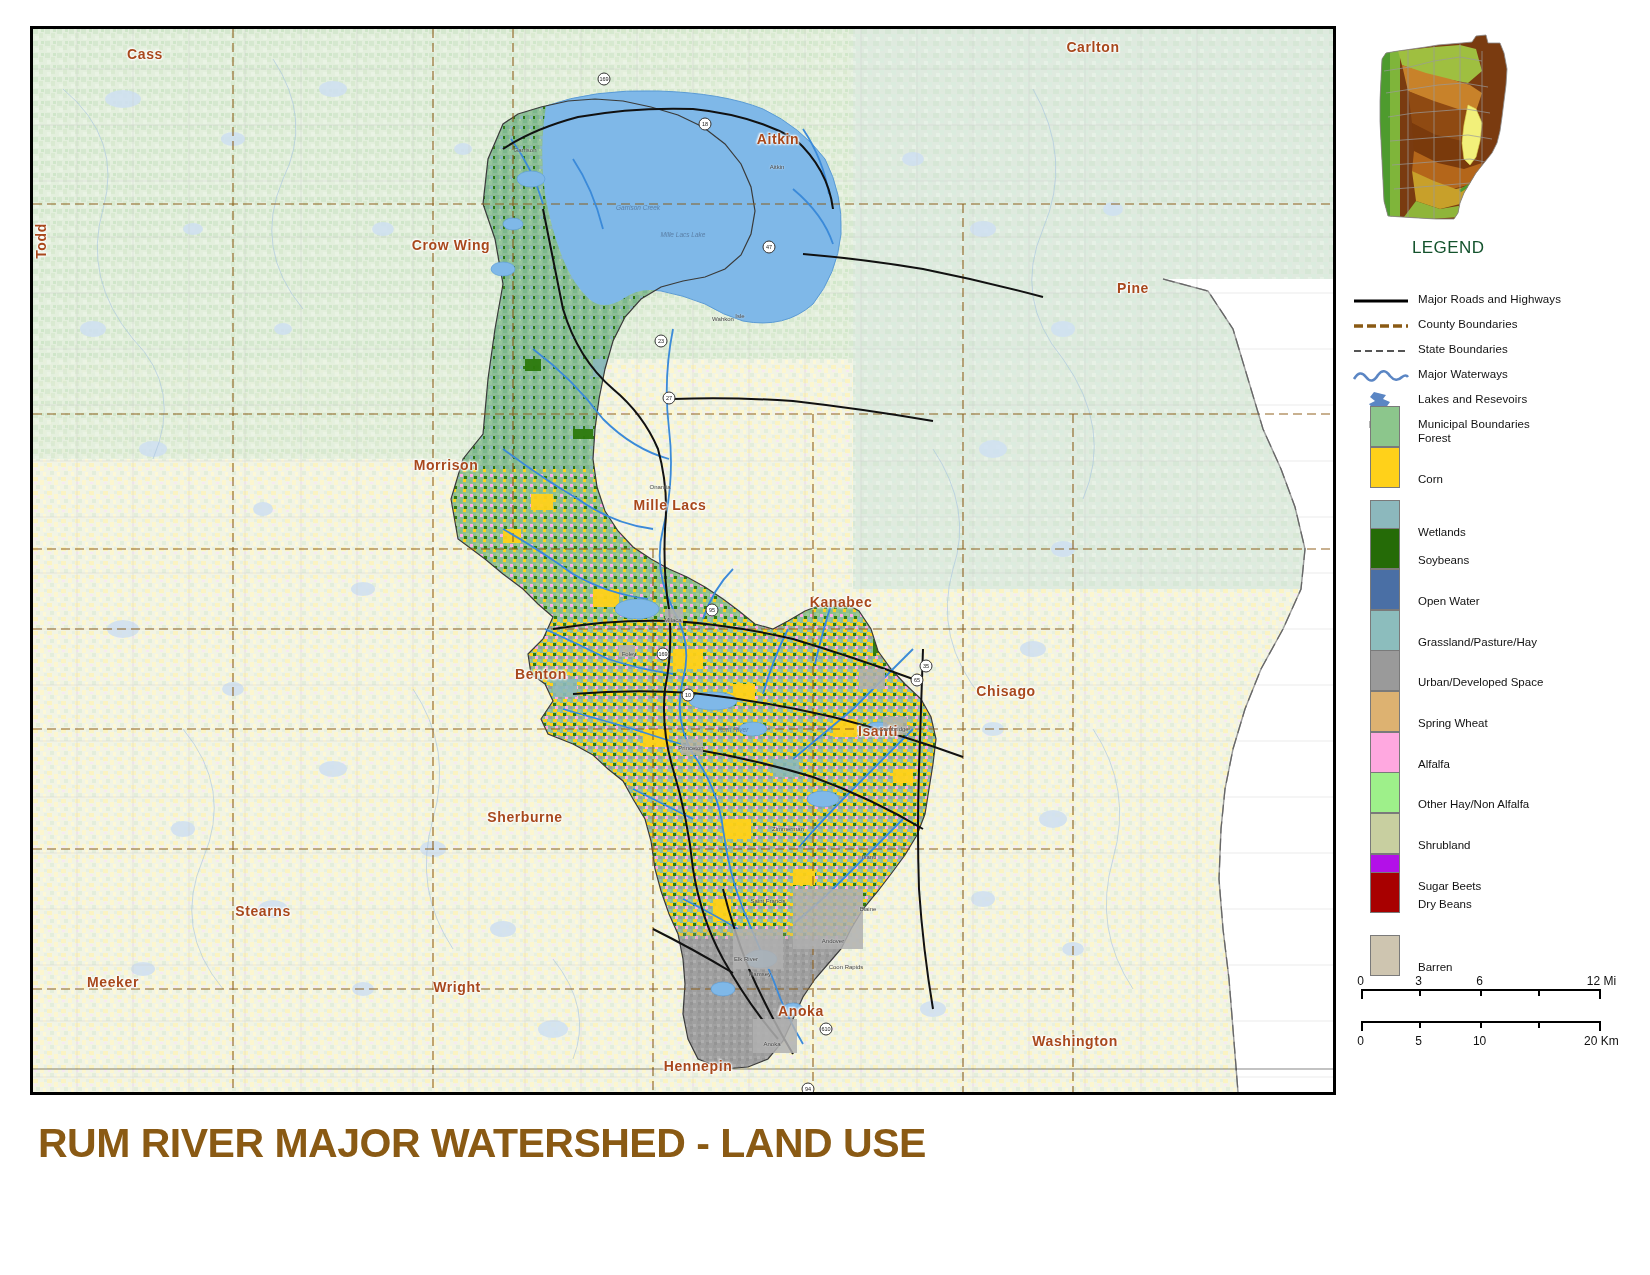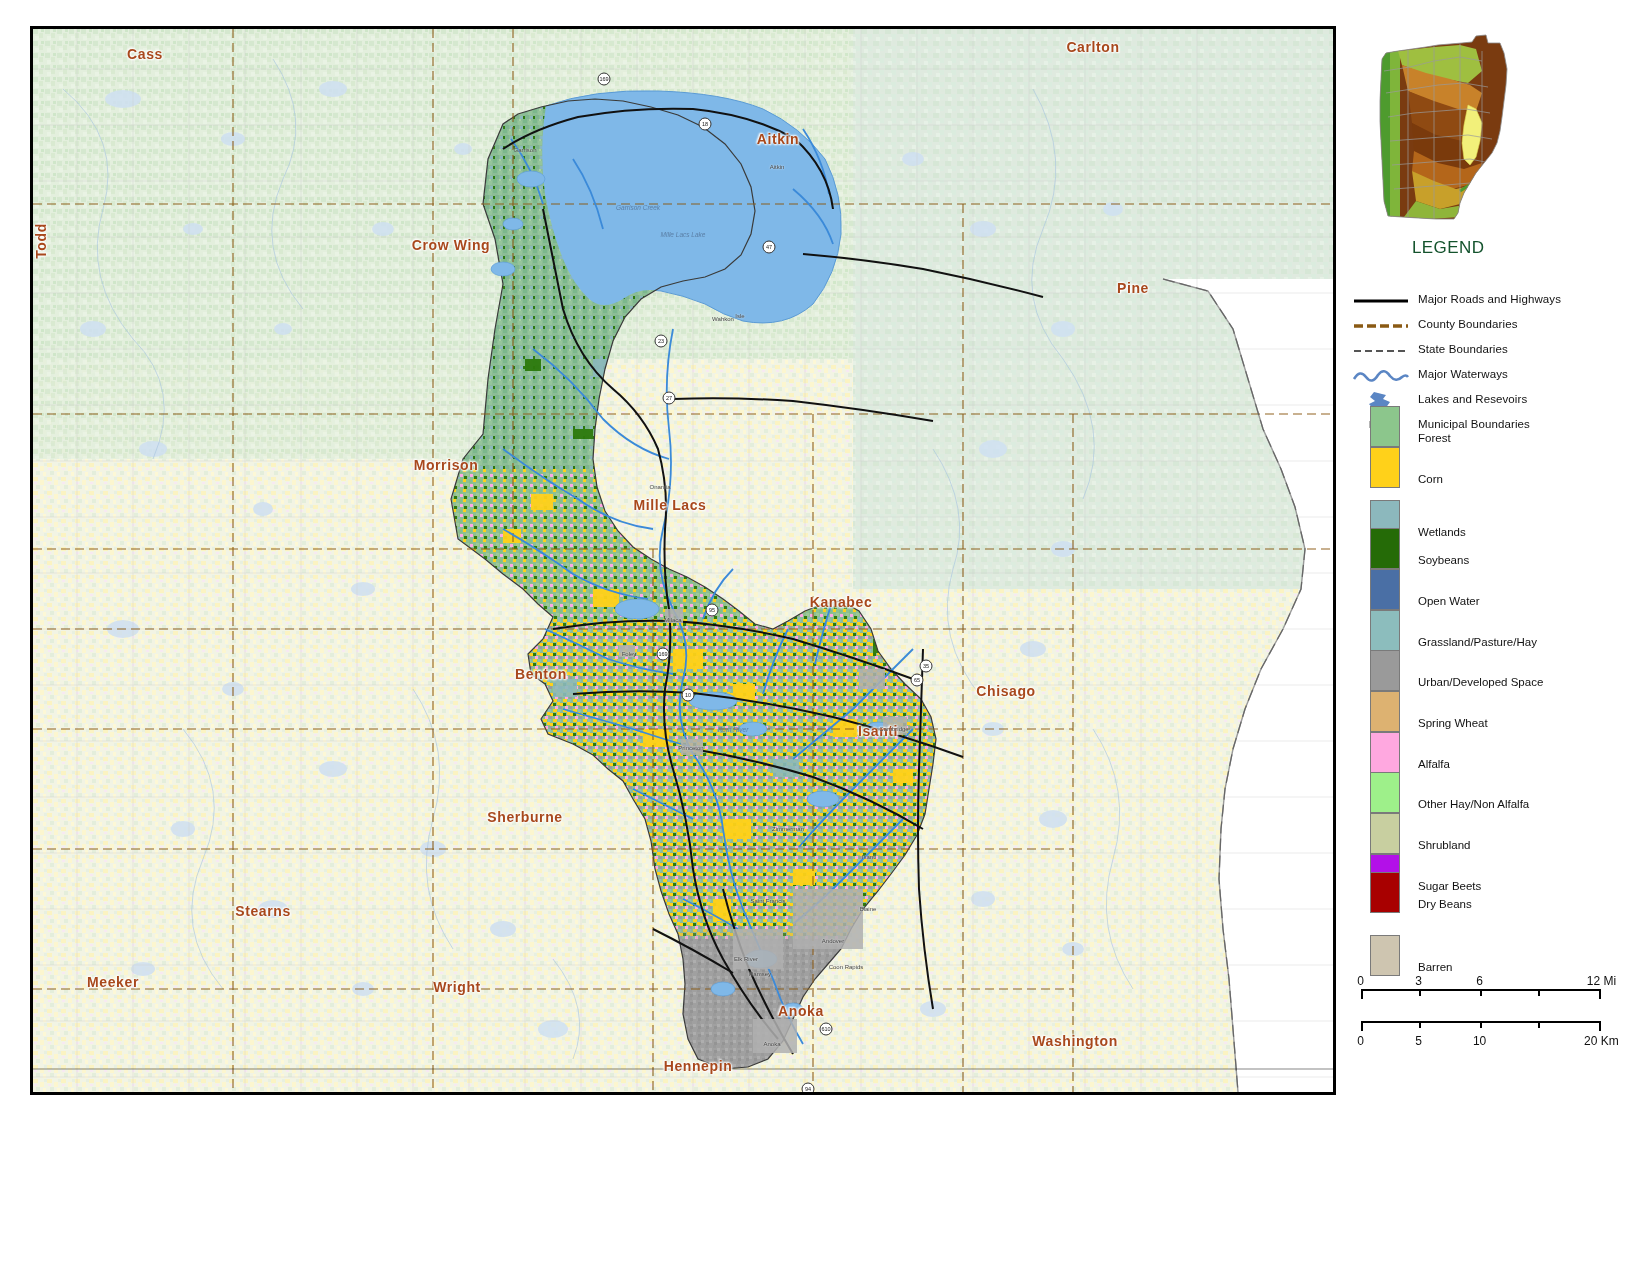--- a/index.html
+++ b/index.html
@@ -758,14 +758,15 @@
       <div class="sb-labels" id="sb-km-labels" style="margin-top:2px;">
           <span style="left: 3%;">0</span>
           <span style="left: 23%;">5</span>
           <span style="left: 44%;">10</span>
           <span style="left: 86%;">20 Km</span>
         </div>
     </div>
 
   </div>
 
+  <div id="map-title">RUM RIVER MAJOR WATERSHED - LAND USE</div>
 
 </div>
 
 </body></html>

